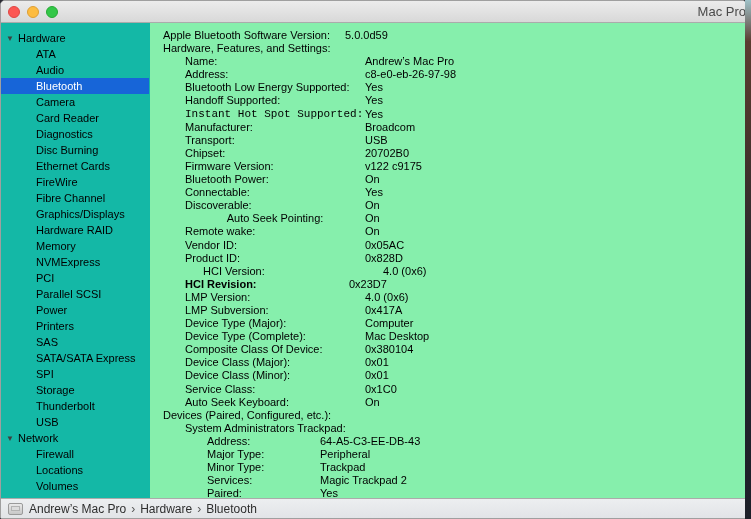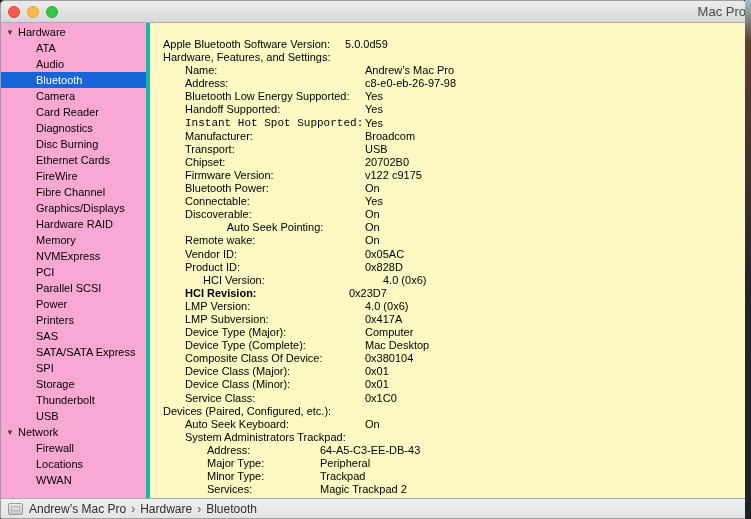--- a/index.html
+++ b/index.html
@@ -34,39 +34,39 @@
   }
   .traffic-lights { position: absolute; left: 7px; top: 5px; display: flex; gap: 7px; }
   .tl { width: 12px; height: 12px; border-radius: 50%; }
   .tl.close    { background: #fc5753; border: 1px solid #df4744; }
   .tl.minimize { background: #fdbc40; border: 1px solid #de9f34; }
   .tl.zoom     { background: #33c748; border: 1px solid #27aa35; }
   
   .main { flex: 1 1 auto; display: flex; overflow: hidden; }
   .sidebar {
     width: 149px; flex: 0 0 149px;
-    background: #f9a8d4;
-    border-right: 4px solid #14b8a6;
+    background: #14b8a6;
+    border-right: 1px solid #14b8a6;
     overflow: hidden;
     font-size: 11px;
-    padding-top: 1px;
+    padding-top: 7px;
   }
   .sb-row { height: 16px; line-height: 16px; white-space: nowrap; color: #000; cursor: default; }
   .sb-group { padding-left: 5px; }
   .sb-item  { padding-left: 35px; }
   .sb-row .tri {
     display: inline-block; width: 12px; font-size: 8px; color: #3f3f3f;
     vertical-align: 1px;
   }
   .sb-row.selected { background: #1765d8; color: #ffffff; }
   .content {
     flex: 1 1 auto; overflow: hidden;
     font-size: 11px; color: #000;
-    padding-top: 15px;
-    background: #fef9c3;
+    padding-top: 6px;
+    background: #86efac;
   }
   .ct-row { line-height: 13.1px; height: 13.1px; white-space: nowrap; }
   .ct-row.indent-0 { padding-left: 13px; }
   .ct-row.indent-1 { padding-left: 35px; }
   .ct-row.indent-2 { padding-left: 57px; }
   .ct-label { display: inline-block; vertical-align: top; }
   .ct-value { display: inline-block; vertical-align: top; }
   
   .statusbar {
     height: 20px; flex: 0 0 20px;
@@ -126,20 +126,21 @@
         <div class="sb-row sb-item"><span>Printers</span></div>
         <div class="sb-row sb-item"><span>SAS</span></div>
         <div class="sb-row sb-item"><span>SATA/SATA Express</span></div>
         <div class="sb-row sb-item"><span>SPI</span></div>
         <div class="sb-row sb-item"><span>Storage</span></div>
         <div class="sb-row sb-item"><span>Thunderbolt</span></div>
         <div class="sb-row sb-item"><span>USB</span></div>
         <div class="sb-row sb-group"><span class="tri">▼</span><span>Network</span></div>
         <div class="sb-row sb-item"><span>Firewall</span></div>
         <div class="sb-row sb-item"><span>Locations</span></div>
+        <div class="sb-row sb-item"><span>Volumes</span></div>
         <div class="sb-row sb-item"><span>WWAN</span></div>
       </div>
     <div class="content">
         <div class="ct-row indent-0"><span class="ct-label" style="width: 182px;">Apple Bluetooth Software Version:</span><span class="ct-value">5.0.0d59</span></div>
         <div class="ct-row indent-0"><span class="ct-label">Hardware, Features, and Settings:</span></div>
         <div class="ct-row indent-1"><span class="ct-label" style="width: 180px;">Name:</span><span class="ct-value">Andrew’s Mac Pro</span></div>
         <div class="ct-row indent-1"><span class="ct-label" style="width: 180px;">Address:</span><span class="ct-value">c8-e0-eb-26-97-98</span></div>
         <div class="ct-row indent-1"><span class="ct-label" style="width: 180px;">Bluetooth Low Energy Supported:</span><span class="ct-value">Yes</span></div>
         <div class="ct-row indent-1"><span class="ct-label" style="width: 180px;">Handoff Supported:</span><span class="ct-value">Yes</span></div>
         <div class="ct-row indent-1"><span class="ct-label" style="width: 180px; font-family: Liberation Mono, monospace;">Instant Hot Spot Supported:</span><span class="ct-value">Yes</span></div>
@@ -157,22 +158,22 @@
         <div class="ct-row indent-1"><span class="ct-label" style="width: 180px; margin-left: 18px;">HCI Version:</span><span class="ct-value">4.0 (0x6)</span></div>
         <div class="ct-row indent-1"><span class="ct-label" style="width: 164px; font-weight: bold;">HCI Revision:</span><span class="ct-value">0x23D7</span></div>
         <div class="ct-row indent-1"><span class="ct-label" style="width: 180px;">LMP Version:</span><span class="ct-value">4.0 (0x6)</span></div>
         <div class="ct-row indent-1"><span class="ct-label" style="width: 180px;">LMP Subversion:</span><span class="ct-value">0x417A</span></div>
         <div class="ct-row indent-1"><span class="ct-label" style="width: 180px;">Device Type (Major):</span><span class="ct-value">Computer</span></div>
         <div class="ct-row indent-1"><span class="ct-label" style="width: 180px;">Device Type (Complete):</span><span class="ct-value">Mac Desktop</span></div>
         <div class="ct-row indent-1"><span class="ct-label" style="width: 180px;">Composite Class Of Device:</span><span class="ct-value">0x380104</span></div>
         <div class="ct-row indent-1"><span class="ct-label" style="width: 180px;">Device Class (Major):</span><span class="ct-value">0x01</span></div>
         <div class="ct-row indent-1"><span class="ct-label" style="width: 180px;">Device Class (Minor):</span><span class="ct-value">0x01</span></div>
         <div class="ct-row indent-1"><span class="ct-label" style="width: 180px;">Service Class:</span><span class="ct-value">0x1C0</span></div>
+        <div class="ct-row indent-1"><span class="ct-label" style="width: 180px;">Auto Seek Keyboard:</span><span class="ct-value">On</span></div>
         <div class="ct-row indent-0"><span class="ct-label">Devices (Paired, Configured, etc.):</span></div>
-        <div class="ct-row indent-1"><span class="ct-label" style="width: 180px;">Auto Seek Keyboard:</span><span class="ct-value">On</span></div>
         <div class="ct-row indent-1"><span class="ct-label">System Administrators Trackpad:</span></div>
         <div class="ct-row indent-2"><span class="ct-label" style="width: 113px;">Address:</span><span class="ct-value">64-A5-C3-EE-DB-43</span></div>
         <div class="ct-row indent-2"><span class="ct-label" style="width: 113px;">Major Type:</span><span class="ct-value">Peripheral</span></div>
         <div class="ct-row indent-2"><span class="ct-label" style="width: 113px;">Minor Type:</span><span class="ct-value">Trackpad</span></div>
         <div class="ct-row indent-2"><span class="ct-label" style="width: 113px;">Services:</span><span class="ct-value">Magic Trackpad 2</span></div>
         <div class="ct-row indent-2"><span class="ct-label" style="width: 113px;">Paired:</span><span class="ct-value">Yes</span></div>
         <div class="ct-row indent-2"><span class="ct-label" style="width: 113px;">Configured:</span><span class="ct-value">Yes</span></div>
       </div>
   </div>
 

